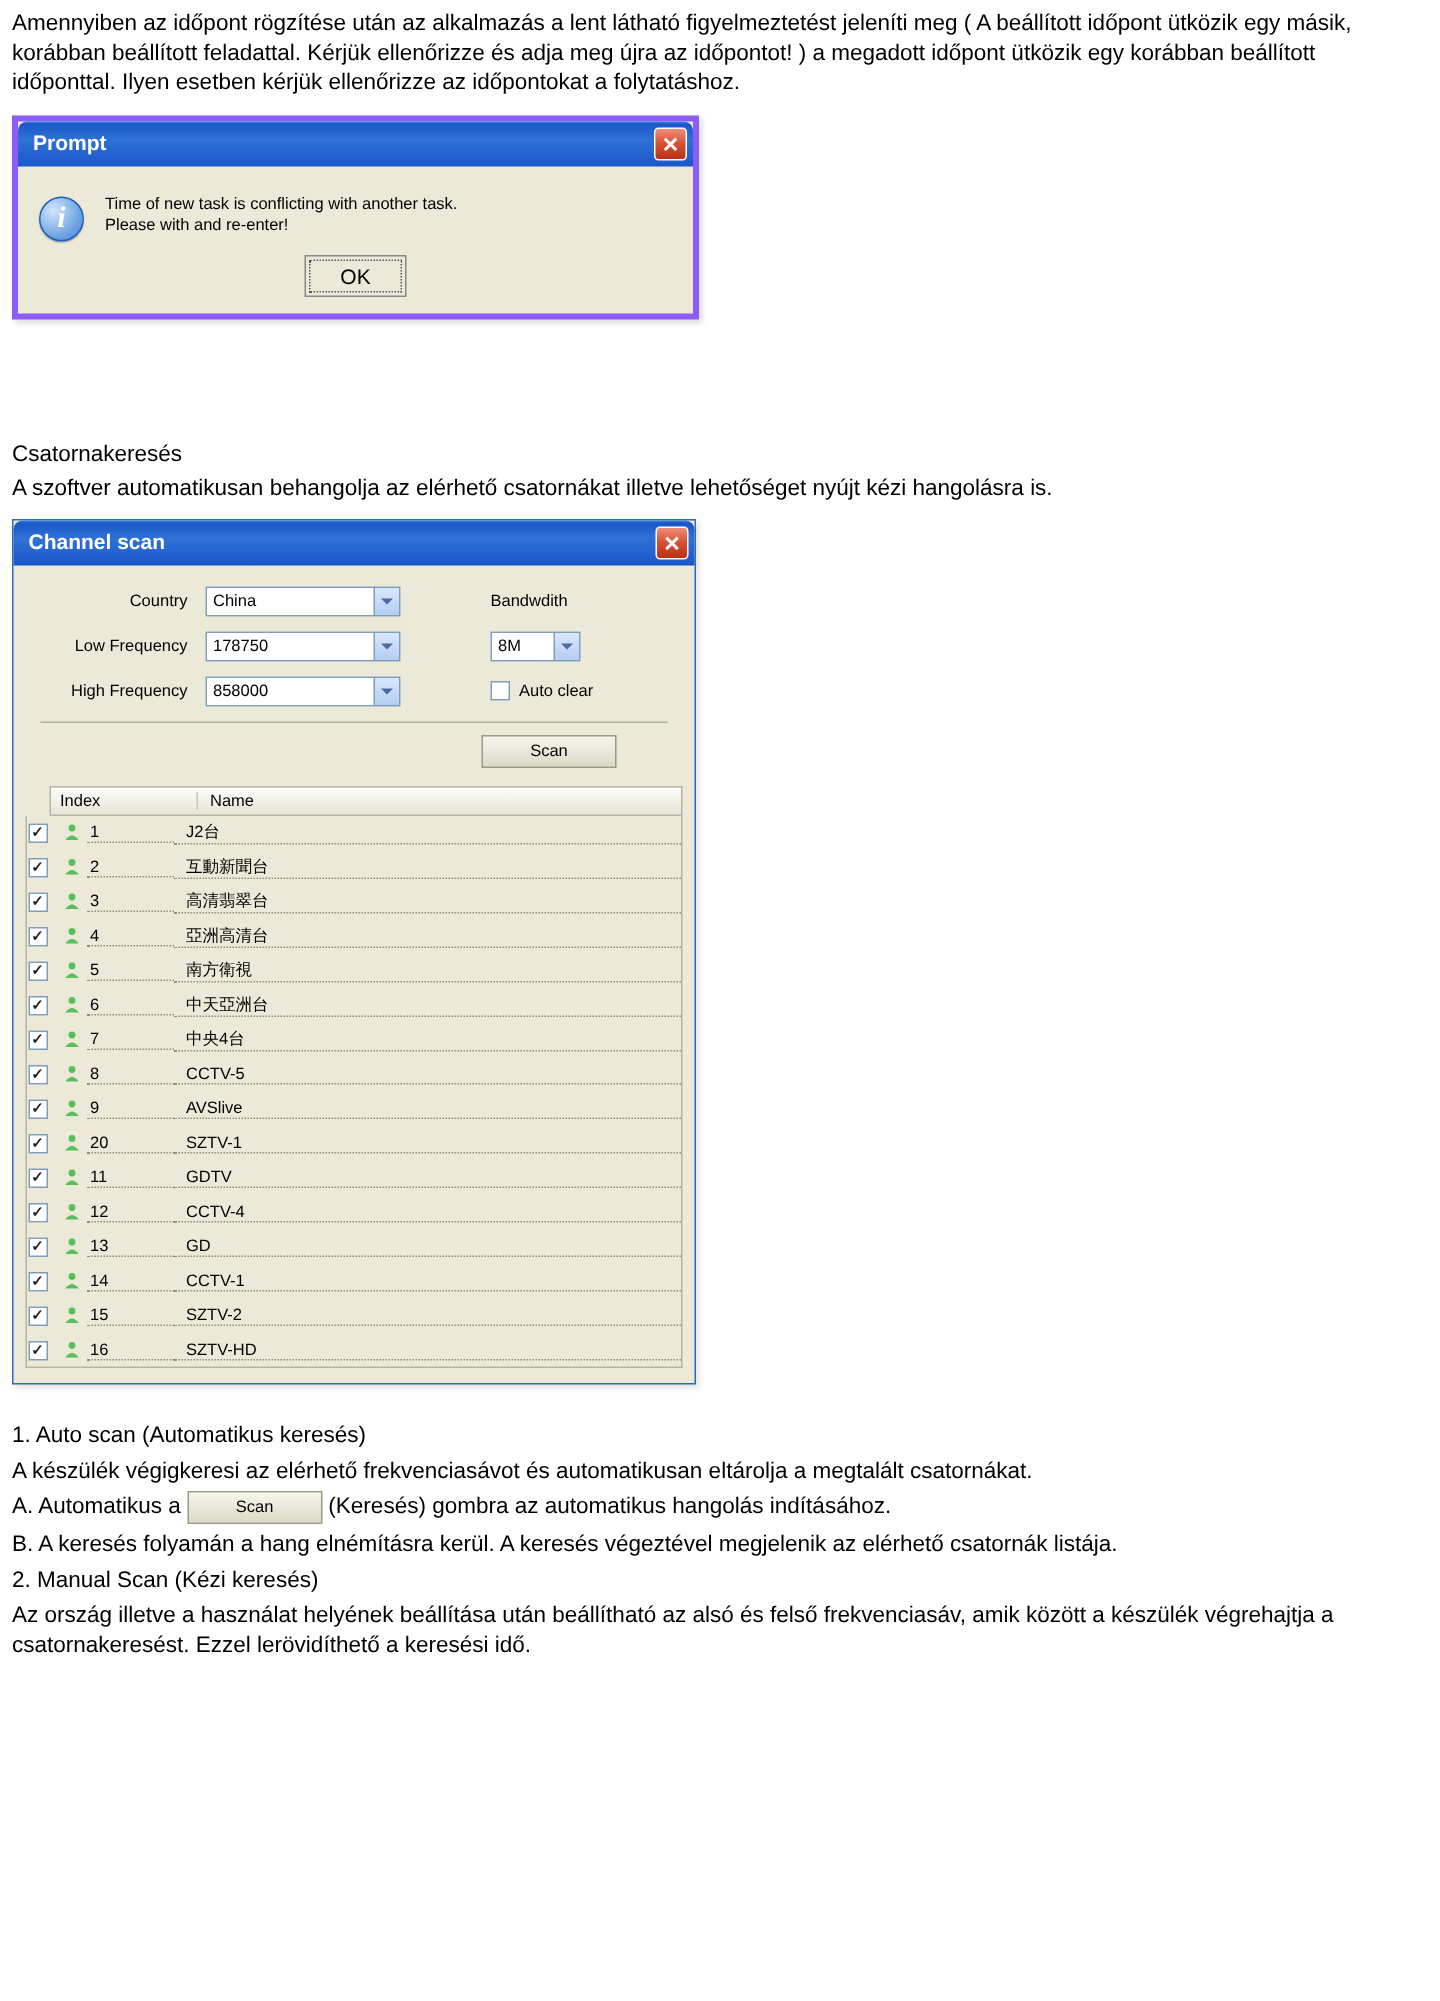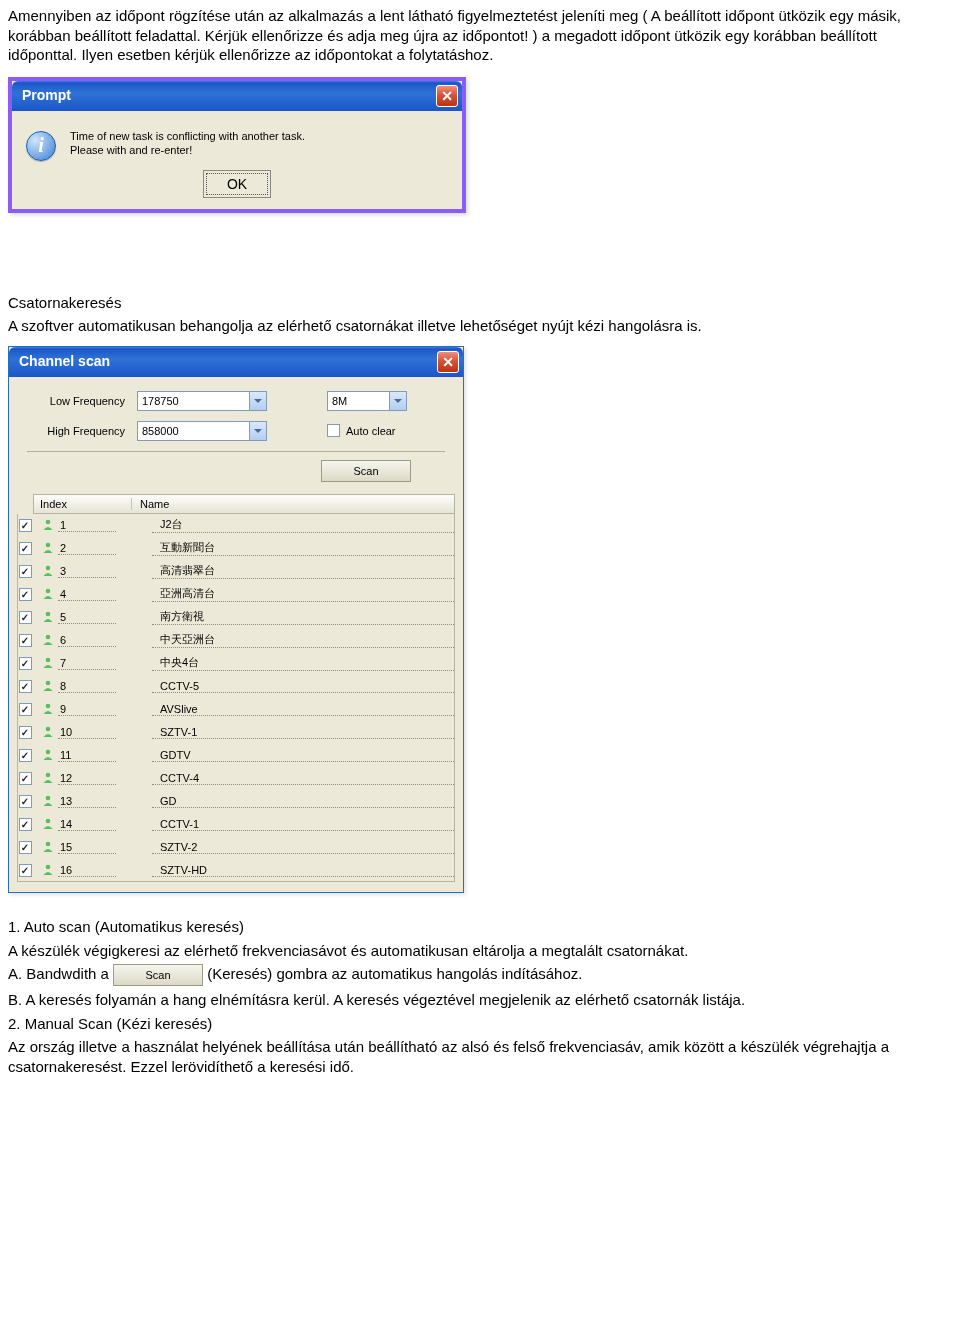--- a/index.html
+++ b/index.html
@@ -88,21 +88,21 @@
   .form-row { display: flex; align-items: center; margin-bottom: 10px; }
   .form-label-l { width: 110px; text-align: right; padding-right: 12px; }
   .combo {
     height: 20px; width: 130px;
     background: #fff; border: 1px solid #7f9db9;
     display: flex; align-items: center;
     font-size: 11px; position: relative;
     padding-left: 4px;
   }
   .combo.wide { width: 130px; }
-  .combo.narrow { width: 80px; }
+  .combo.narrow { width: 60px; }
   .combo .arrow {
     position: absolute; right: 0; top: 0; bottom: 0; width: 17px;
     background: linear-gradient(to bottom, #dbe8fb, #b3cdf2);
     border-left: 1px solid #7f9db9;
     display: flex; align-items: center; justify-content: center;
   }
   .arrow::after { content: ""; width:0;height:0;border-left:4px solid transparent;border-right:4px solid transparent;border-top:4px solid #4a6a9c; }
   .right-col { margin-left: 40px; }
   .divider-line { height: 1px; background: #b0b0a0; margin: 6px 0 8px 0; }
   .scan-btn-row { display: flex; justify-content: flex-end; padding-right: 34px; }
@@ -132,21 +132,21 @@
   .ch-row {
     display: flex; align-items: center; height: 23px;
     font-size: 11px;
   }
   .ch-check { width: 20px; display: flex; justify-content: center; }
   .ch-icon {
     width: 20px; display: flex; justify-content: center;
     color: #46b14a; font-size: 14px;
   }
   .ch-idx { width: 58px; padding-left: 2px; }
-  .ch-name { flex: 1; padding-left: 8px; font-family: 'MS PGothic','SimSun', Tahoma, sans-serif; border-bottom: 1px solid transparent; margin-left: 36px;}
+  .ch-name { flex: 1; padding-left: 8px; font-family: 'MS PGothic','SimSun', Tahoma, sans-serif; border-bottom: 1px solid transparent;}
   .row-underline { border-bottom: 1px dotted #8e8e7a; }
 
   
   .instr { margin: 24px 8px 4px 8px; line-height: 1.35; }
   .inline-btn {
     display: inline-block;
     width: 90px; height: 22px;
     border: 1px solid #9a9a85;
     background: linear-gradient(to bottom, #f6f6ef, #dcd9c5);
     font-size: 11px; font-family: Tahoma, sans-serif;
@@ -188,20 +188,28 @@
 
 <div class="scan-dialog">
   <div class="titlebar">
     <span>Channel scan</span>
     <div class="close-btn">
       <span>✕</span>
     </div>
   </div>
 
   <div class="form-area">
+    <div class="form-row">
+      <div class="form-label-l">Country</div>
+      <div class="combo wide">
+        <span>China</span>
+        <div class="arrow"></div>
+      </div>
+      <div class="right-col" style="margin-left:60px;">Bandwdith</div>
+    </div>
 
     <div class="form-row">
       <div class="form-label-l">Low Frequency</div>
       <div class="combo wide">
         <span>178750</span>
         <div class="arrow"></div>
       </div>
       <div class="right-col" style="margin-left:60px;">
         <div class="combo narrow">
           <span>8M</span>
@@ -355,21 +363,21 @@
         <div class="ch-row">
           <div class="ch-check">
             <span class="checkbox checked"></span>
           </div>
           <div class="ch-icon">
             <svg width="14" height="14" viewBox="0 0 14 14">
               <circle cx="7" cy="4" r="2.3" fill="#57c05b"></circle>
               <path d="M2.5 12 Q7 6 11.5 12 Z" fill="#57c05b"></path>
             </svg>
           </div>
-          <div class="ch-idx row-underline">10</div>
+          <div class="ch-idx row-underline">20</div>
           <div class="ch-name row-underline">SZTV-1</div>
         </div>
         <div class="ch-row">
           <div class="ch-check">
             <span class="checkbox checked"></span>
           </div>
           <div class="ch-icon">
             <svg width="14" height="14" viewBox="0 0 14 14">
               <circle cx="7" cy="4" r="2.3" fill="#57c05b"></circle>
               <path d="M2.5 12 Q7 6 11.5 12 Z" fill="#57c05b"></path>
@@ -443,19 +451,19 @@
           <div class="ch-idx row-underline">16</div>
           <div class="ch-name row-underline">SZTV-HD</div>
         </div>
       </div>
   </div>
 </div>
 
 <p class="instr">1. Auto scan (Automatikus keresés)</p>
 <p class="para">A készülék végigkeresi az elérhető frekvenciasávot és automatikusan eltárolja a megtalált csatornákat.</p>
 <p class="para">
-  <span>A. Bandwdith a </span>
+  <span>A. Automatikus a </span>
   <span class="inline-btn">Scan</span>
   <span> (Keresés) gombra az automatikus hangolás indításához.</span>
 </p>
 <p class="para">B. A keresés folyamán a hang elnémításra kerül. A keresés végeztével megjelenik az elérhető csatornák listája.</p>
 <p class="para">2. Manual Scan (Kézi keresés)</p>
 <p class="para">Az ország illetve a használat helyének beállítása után beállítható az alsó és felső frekvenciasáv, amik között a készülék végrehajtja a csatornakeresést. Ezzel lerövidíthető a keresési idő.</p>
 
 </body></html>

